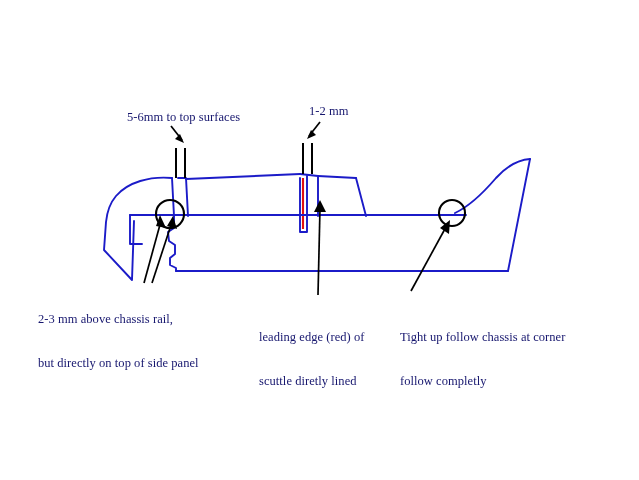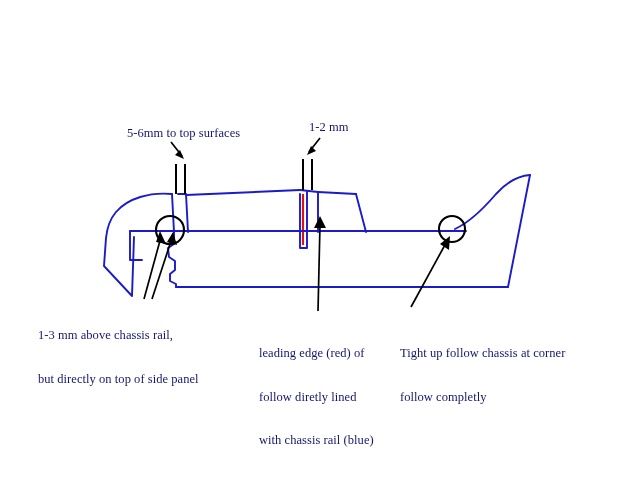--- a/index.html
+++ b/index.html
@@ -10,21 +10,21 @@
   }
   body {
     width: 639px;
     height: 480px;
     position: relative;
     overflow: hidden;
     font-family: "Liberation Serif", "DejaVu Serif", serif;
   }
   #diagram-root {
     position: absolute;
-    top: 16px;
+    top: 0;
     left: 0;
     width: 639px;
     height: 364px;
   }
   svg.canvas {
     display: block;
     width: 639px;
     height: 480px;
   }
   .body-line {
@@ -146,28 +146,27 @@
       <polygon class="arrow-head" points="450,220 440,228 449,234"></polygon>
     </g>
 
   </svg>
 
   <div class="anno" id="label-top-surfaces">5-6mm to top surfaces</div>
 
   <div class="anno" id="label-one-two-mm">1-2 mm</div>
 
   <div class="anno" id="note-left">
-    <div>1-3 mm above chassis rail,</div>
+    <div>2-3 mm above chassis rail,</div>
     <div>but directly on top of side panel</div>
   </div>
 
   <div class="anno" id="note-center">
     <div>leading edge (red) of</div>
-    <div>follow diretly lined</div>
-    <div>with chassis rail (blue)</div>
+    <div>scuttle diretly lined</div>
   </div>
 
   <div class="anno" id="note-right">
     <div>Tight up follow chassis at corner</div>
     <div>follow completly</div>
   </div>
 
 </div>
 
 </body></html>

